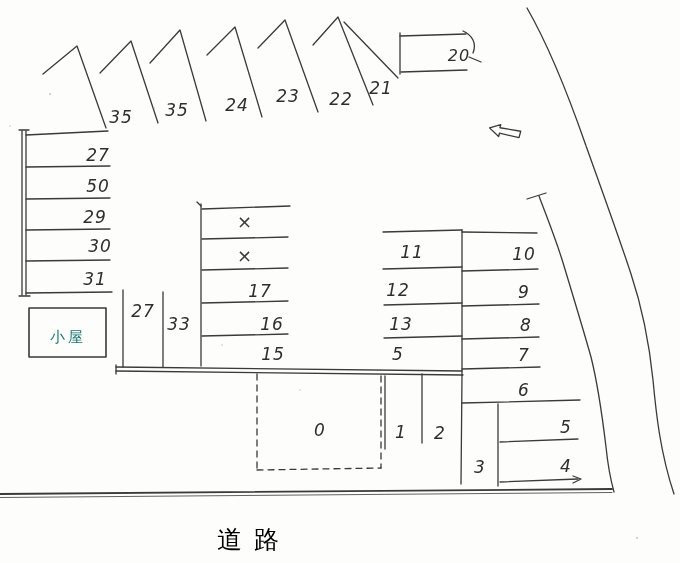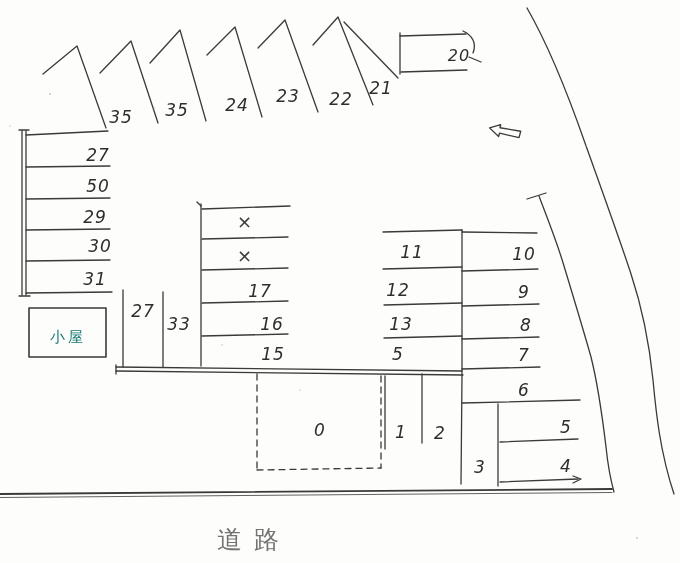--- a/index.html
+++ b/index.html
@@ -15,21 +15,21 @@
     position:absolute;
     transform:translate(-50%,-50%);
     font:italic 17px "DejaVu Sans", sans-serif;
     color:#2e2e2e;
     white-space:nowrap;
     letter-spacing:1px;
     line-height:1;
   }
   .lbl.xmark{font-style:normal;font-size:18px;color:#3a3a3a;}
   .lbl.shed{font-style:normal;font-size:15px;letter-spacing:3px;color:#0f766e;}
-  .lbl.road{font-style:normal;font-size:25px;letter-spacing:12px;color:#737373;text-align:center;}
+  .lbl.road{font-style:normal;font-size:25px;letter-spacing:12px;color:#000000;text-align:center;}
   .lbl.s20{font-size:16px;font-style:italic;}
 </style>
 </head>
 <body>
 
 <div class="page">
 
   <svg width="680" height="563" viewBox="0 0 680 563" fill="none" stroke="#3a3a3a" stroke-width="1.3" stroke-linecap="round" stroke-linejoin="round">
 
     <g>

